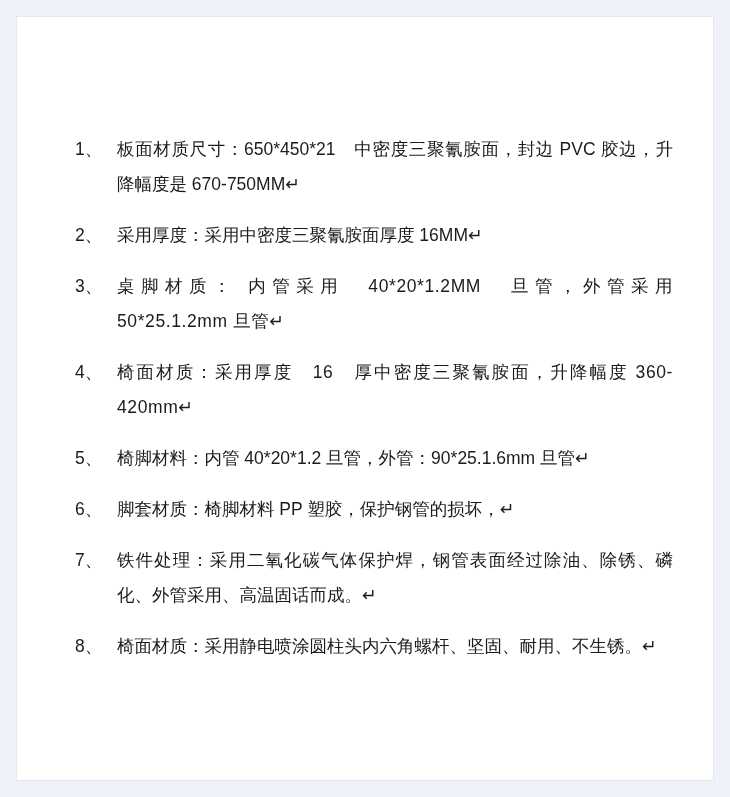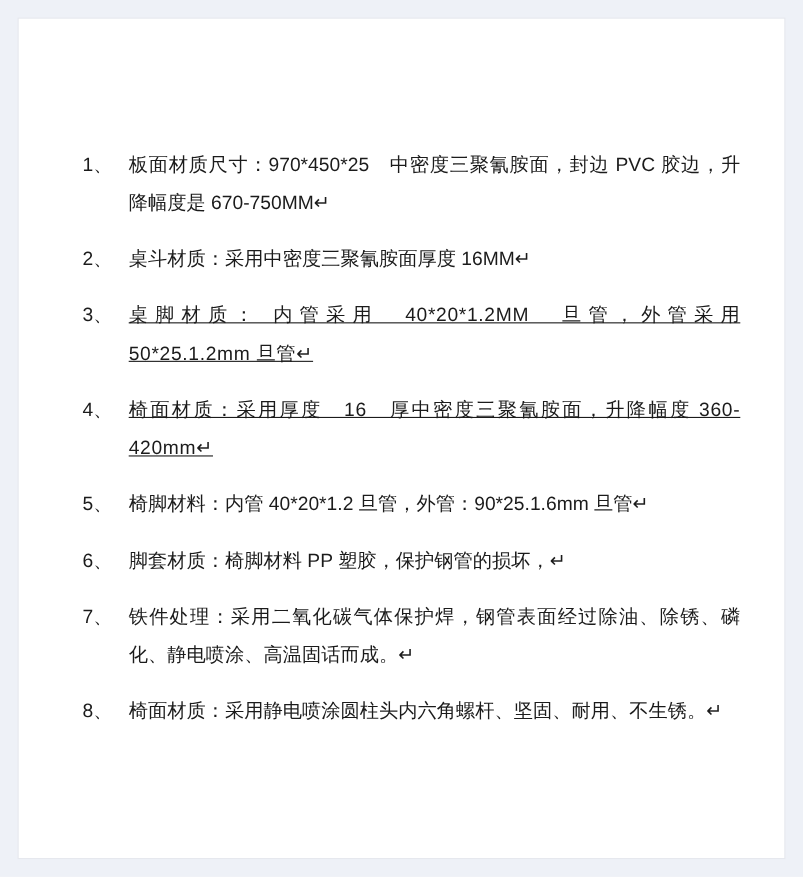--- a/index.html
+++ b/index.html
@@ -51,38 +51,37 @@
     white-space: nowrap;
   }
   .item-text {
     flex: 1 1 auto;
     text-align: justify;
     text-justify: inter-ideograph;
     word-break: break-word;
   }
   .item-text.spaced {
     letter-spacing: 0.6px;
-    text-decoration: underline;
   }
 </style>
 </head>
 <body>
 
 <div id="page">
   <div id="sheet">
     <div id="doc-body">
 
       <div class="item">
         <span class="item-num">1、</span>
-        <span class="item-text">板面材质尺寸：970*450*25　中密度三聚氰胺面，封边 PVC 胶边，升降幅度是 670-750MM↵</span>
+        <span class="item-text">板面材质尺寸：650*450*21　中密度三聚氰胺面，封边 PVC 胶边，升降幅度是 670-750MM↵</span>
       </div>
 
       <div class="item">
         <span class="item-num">2、</span>
-        <span class="item-text">桌斗材质：采用中密度三聚氰胺面厚度 16MM↵</span>
+        <span class="item-text">采用厚度：采用中密度三聚氰胺面厚度 16MM↵</span>
       </div>
 
       <div class="item">
         <span class="item-num">3、</span>
         <span class="item-text spaced">桌脚材质： 内管采用　40*20*1.2MM　旦管，外管采用 50*25.1.2mm 旦管↵</span>
       </div>
 
       <div class="item">
         <span class="item-num">4、</span>
         <span class="item-text spaced">椅面材质：采用厚度　16　厚中密度三聚氰胺面，升降幅度 360-420mm↵</span>
@@ -93,21 +92,21 @@
         <span class="item-text">椅脚材料：内管 40*20*1.2 旦管，外管：90*25.1.6mm 旦管↵</span>
       </div>
 
       <div class="item">
         <span class="item-num">6、</span>
         <span class="item-text">脚套材质：椅脚材料 PP 塑胶，保护钢管的损坏，↵</span>
       </div>
 
       <div class="item">
         <span class="item-num">7、</span>
-        <span class="item-text">铁件处理：采用二氧化碳气体保护焊，钢管表面经过除油、除锈、磷化、静电喷涂、高温固话而成。↵</span>
+        <span class="item-text">铁件处理：采用二氧化碳气体保护焊，钢管表面经过除油、除锈、磷化、外管采用、高温固话而成。↵</span>
       </div>
 
       <div class="item">
         <span class="item-num">8、</span>
         <span class="item-text">椅面材质：采用静电喷涂圆柱头内六角螺杆、坚固、耐用、不生锈。↵</span>
       </div>
 
     </div>
   </div>
 </div>

